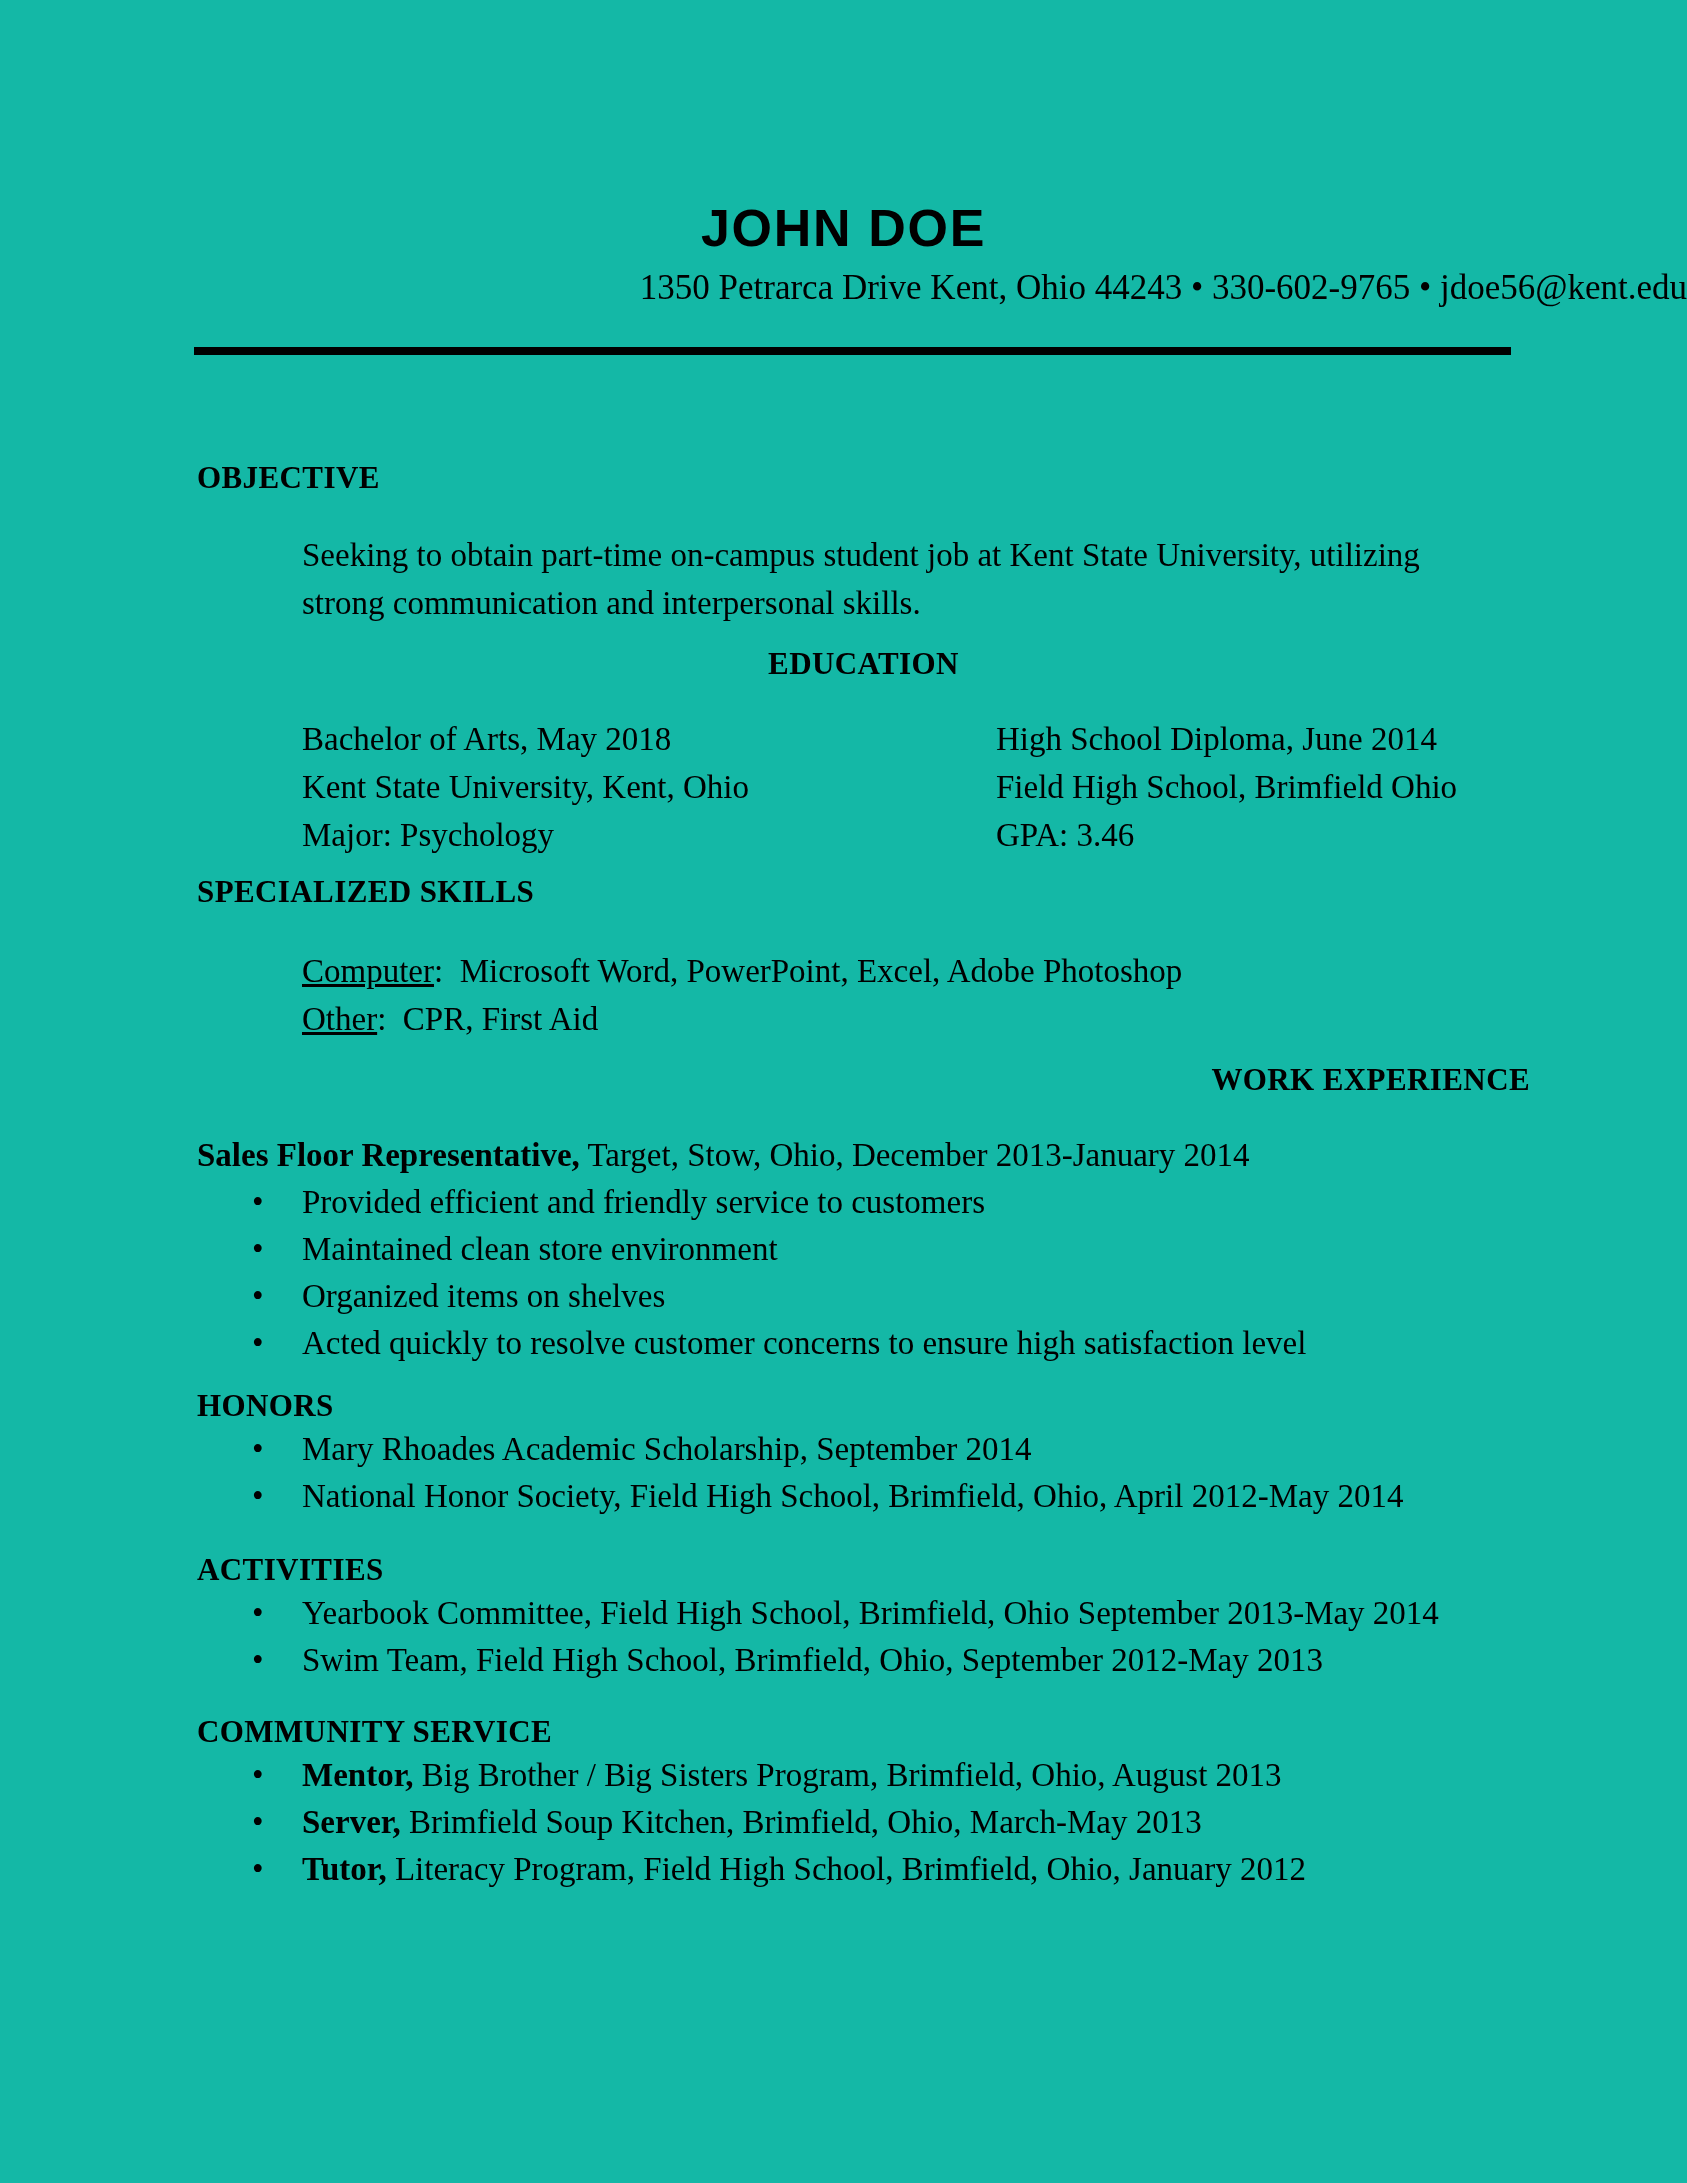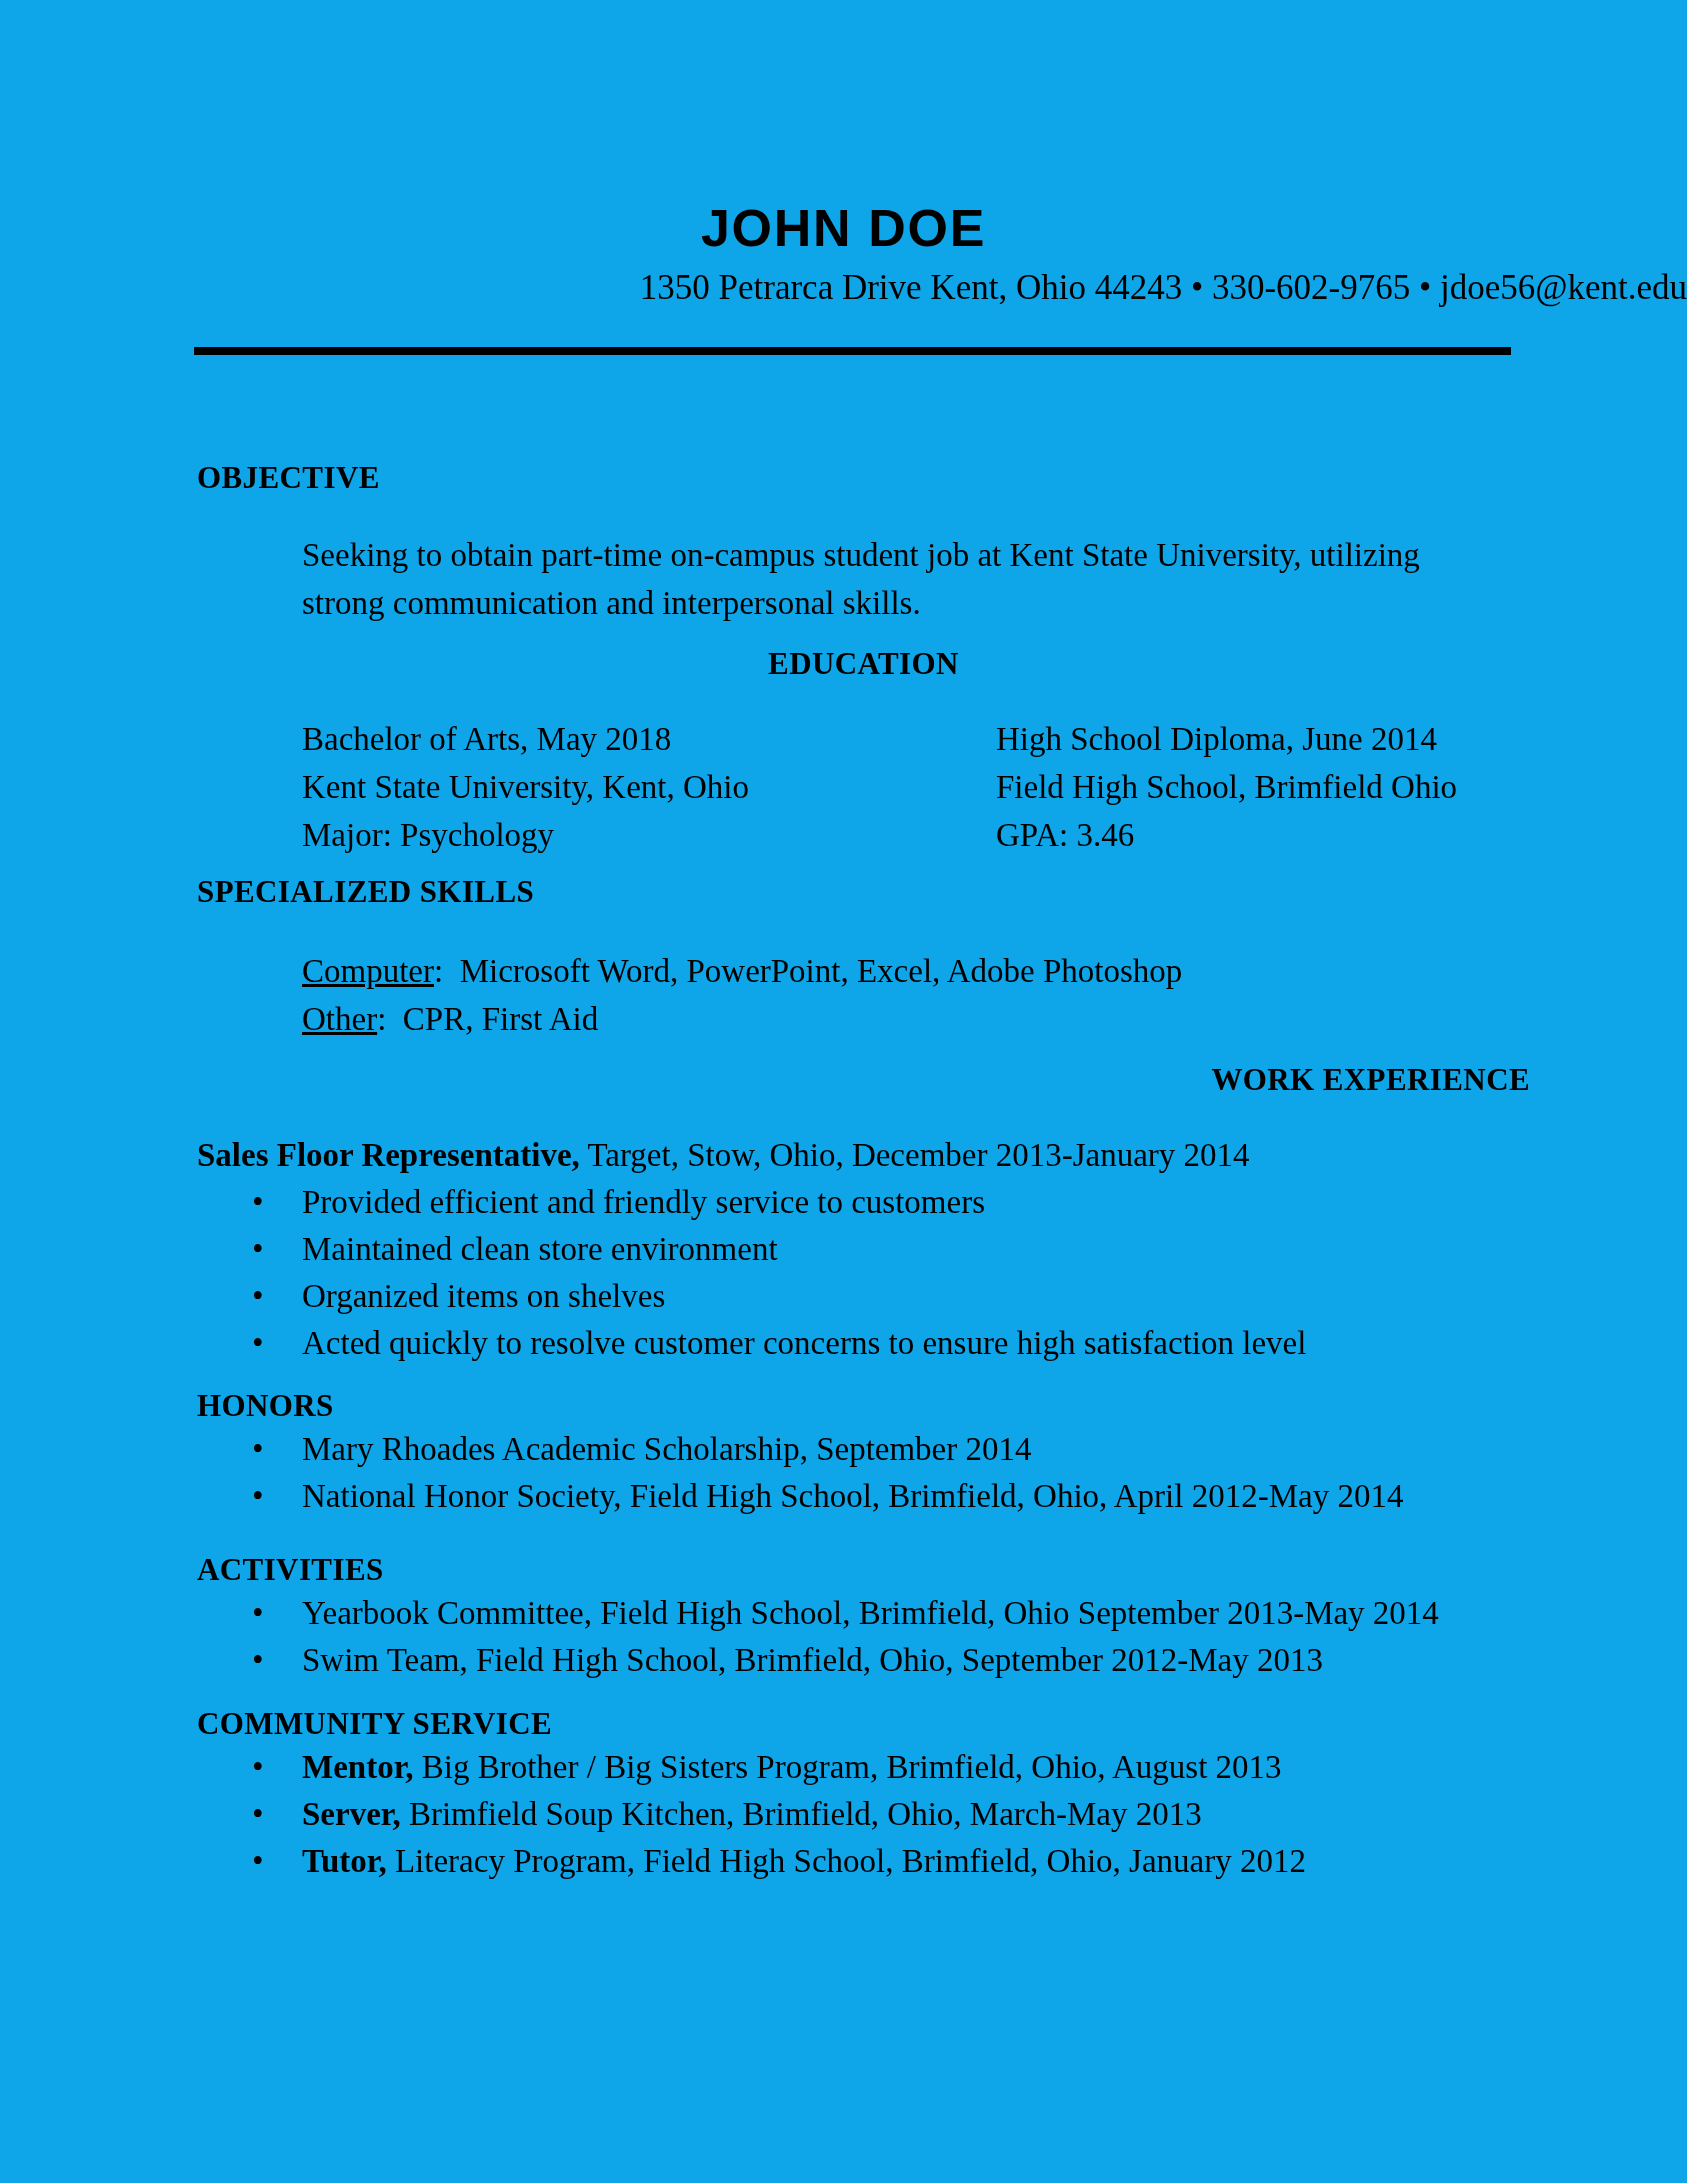--- a/index.html
+++ b/index.html
@@ -1,17 +1,17 @@
 <!DOCTYPE html>
 <html style="font-size:14px"><head>
 <meta charset="utf-8">
 <style>
   html,body{margin:0;padding:0;background:#888;}
   .page{
-    width:1687px;height:2184px;background:#0ea5e9;color:#000;
+    width:1687px;height:2184px;background:#14b8a6;color:#000;
     font-family:"Liberation Serif","DejaVu Serif",serif;font-size:33px;
     position:relative;overflow:hidden;margin:0 auto;
   }
   
   .name{
     margin:0;padding-top:197px;text-align:center;
     font-family:"Liberation Sans","DejaVu Sans",sans-serif;
     font-size:52px;line-height:63px;font-weight:bold;letter-spacing:1.7px;
   }
   .addr{margin-top:7px;text-align:right;font-size:35px;line-height:42px;}
@@ -31,21 +31,21 @@
   .job-line{margin-top:31px;line-height:48px;}
   .job-line .jb{font-weight:bold;}
   ul.blist{list-style:none;margin:0;padding:0;}
   .blist li{position:relative;padding-left:105px;line-height:47px;}
   .blist .bl{position:absolute;left:55px;top:0;}
   .blist .bb{font-weight:bold;}
   .h-honors{margin-top:19px;}
   .l-honors{margin-top:30px;}
   .h-activities{margin-top:30px;}
   .l-activities{margin-top:30px;}
-  .h-community{margin-top:20px;}
+  .h-community{margin-top:28px;}
   .l-community{margin-top:30px;}
 </style>
 </head>
 <body>
 
 <div class="page">
 
   <h1 class="name">JOHN DOE</h1>
   <div class="addr">1350 Petrarca Drive Kent, Ohio 44243 • 330-602-9765 • jdoe56@kent.edu</div>
   <div class="rule"></div>

